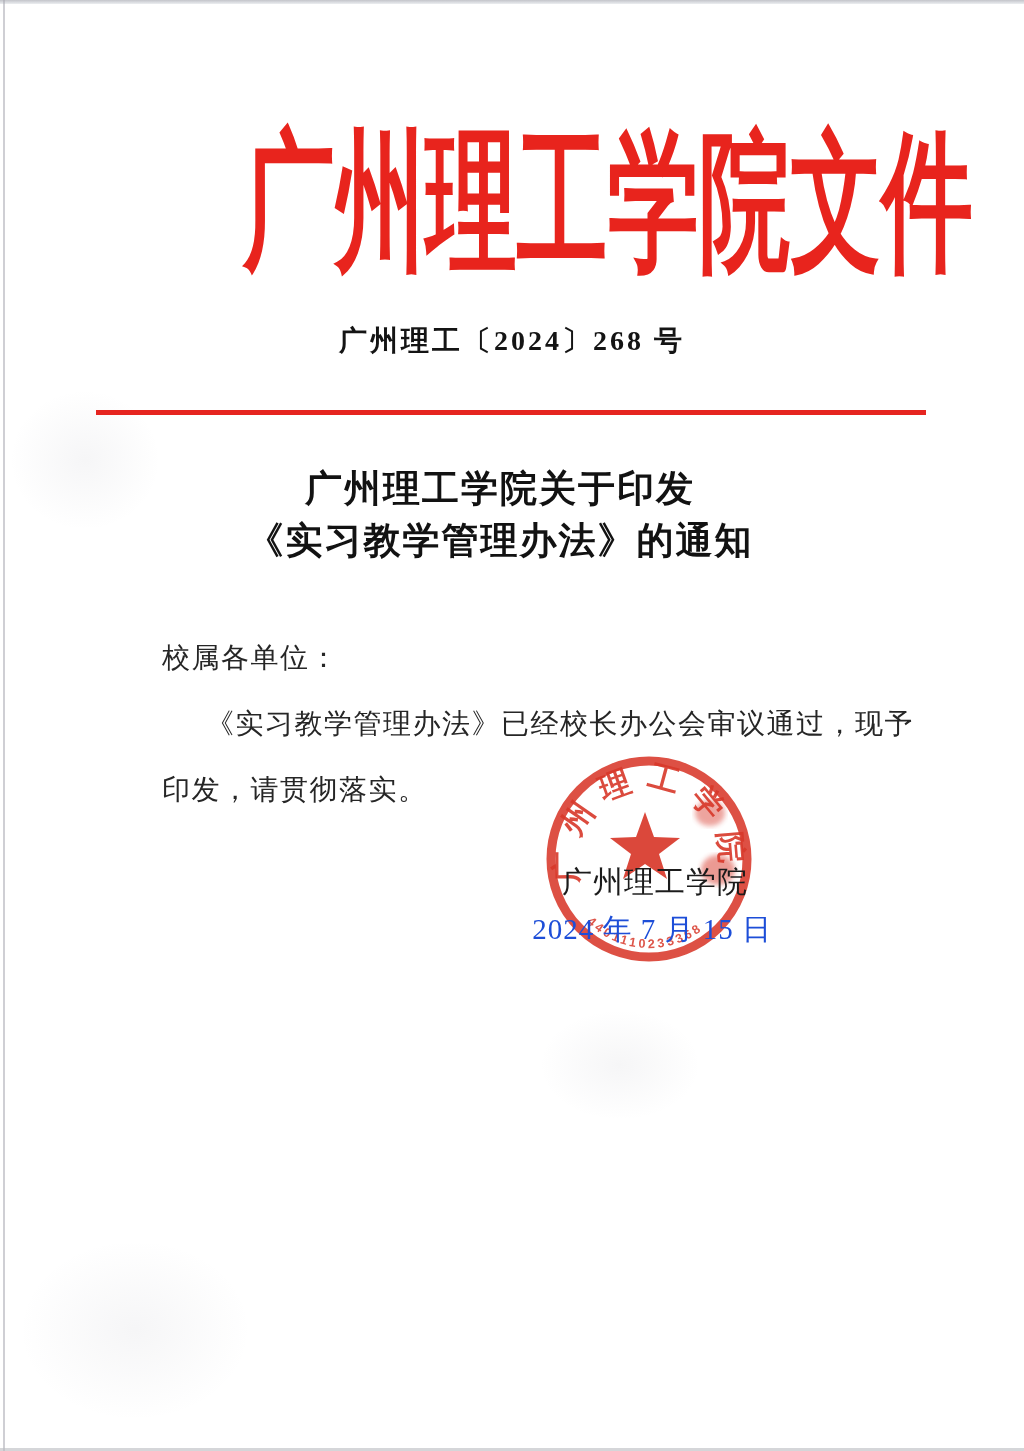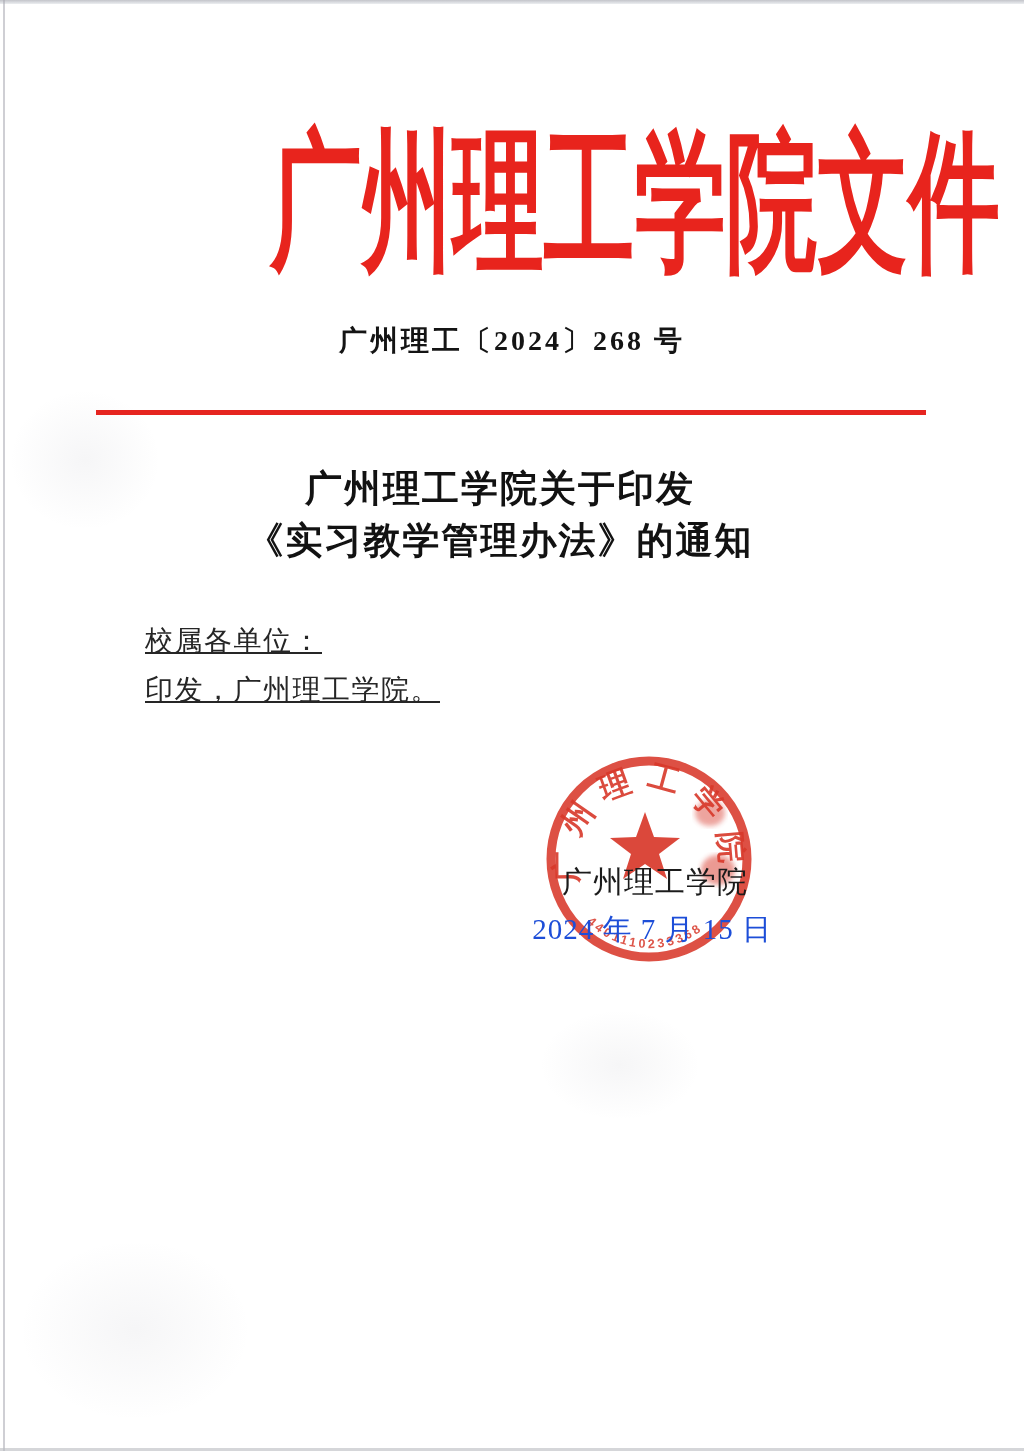--- a/index.html
+++ b/index.html
@@ -30,21 +30,20 @@
   .smudge.a { left:10px;  top:390px;  width:150px; height:140px; }
   .smudge.b { left:20px;  top:1240px; width:230px; height:180px; }
   .smudge.c { left:540px; top:1010px; width:160px; height:110px; }
 
   .masthead {
     position:absolute; left:0; top:118px; width:840px;
     text-align:left;
     color:#e8241d;
     font-size:152px; line-height:1.12; font-weight:bold;
     white-space:nowrap;
-    padding-left:27px;
   }
   .masthead .squeeze { display:inline-block; transform:scaleX(0.60); transform-origin:center; }
 
   .doc-number {
     position:absolute; left:0; top:322px; width:1024px;
     text-align:center;
     font-size:28px; font-weight:600; letter-spacing:3px;
     color:#141414;
     white-space:nowrap;
   }
@@ -64,21 +63,21 @@
     white-space:nowrap;
     z-index:2;
   }
 
   .body-text {
     position:absolute; left:145px; top:616px; width:760px;
     font-size:28px; line-height:49px; letter-spacing:1.5px;
     color:#262626;
     z-index:2;
   }
-  .body-text p { margin:0; white-space:nowrap;text-decoration:underline; }
+  .body-text p { margin:17px; white-space:nowrap; }
   .body-text .indent { text-indent:44px; }
 
   .seal-svg {
     position:absolute; left:542px; top:750px;
     width:216px; height:216px;
     z-index:1;
   }
 
   .signer {
     position:absolute; top:862px; left:655px; transform:translateX(-50%);
@@ -111,21 +110,22 @@
 
   <div class="red-rule"></div>
 
   <div class="doc-title">
     <div>广州理工学院关于印发</div>
     <div>《实习教学管理办法》的通知</div>
   </div>
 
   <div class="body-text">
     <p>校属各单位：</p>
-    <p>印发，广州理工学院。</p>
+    <p class="indent">《实习教学管理办法》已经校长办公会审议通过，现予</p>
+    <p>印发，请贯彻落实。</p>
   </div>
 
   <svg class="seal-svg" viewBox="0 0 216 216">
     <defs>
       <path id="sealArc" d="M 39,134 A 72,72 0 1 1 175,134" fill="none"></path>
       <path id="serialArc" d="M 28,150 A 89,89 0 0 0 186,150" fill="none"></path>
       <filter id="sealBlur">
           <feGaussianBlur stdDeviation="2.4"></feGaussianBlur>
         </filter>
     </defs>

